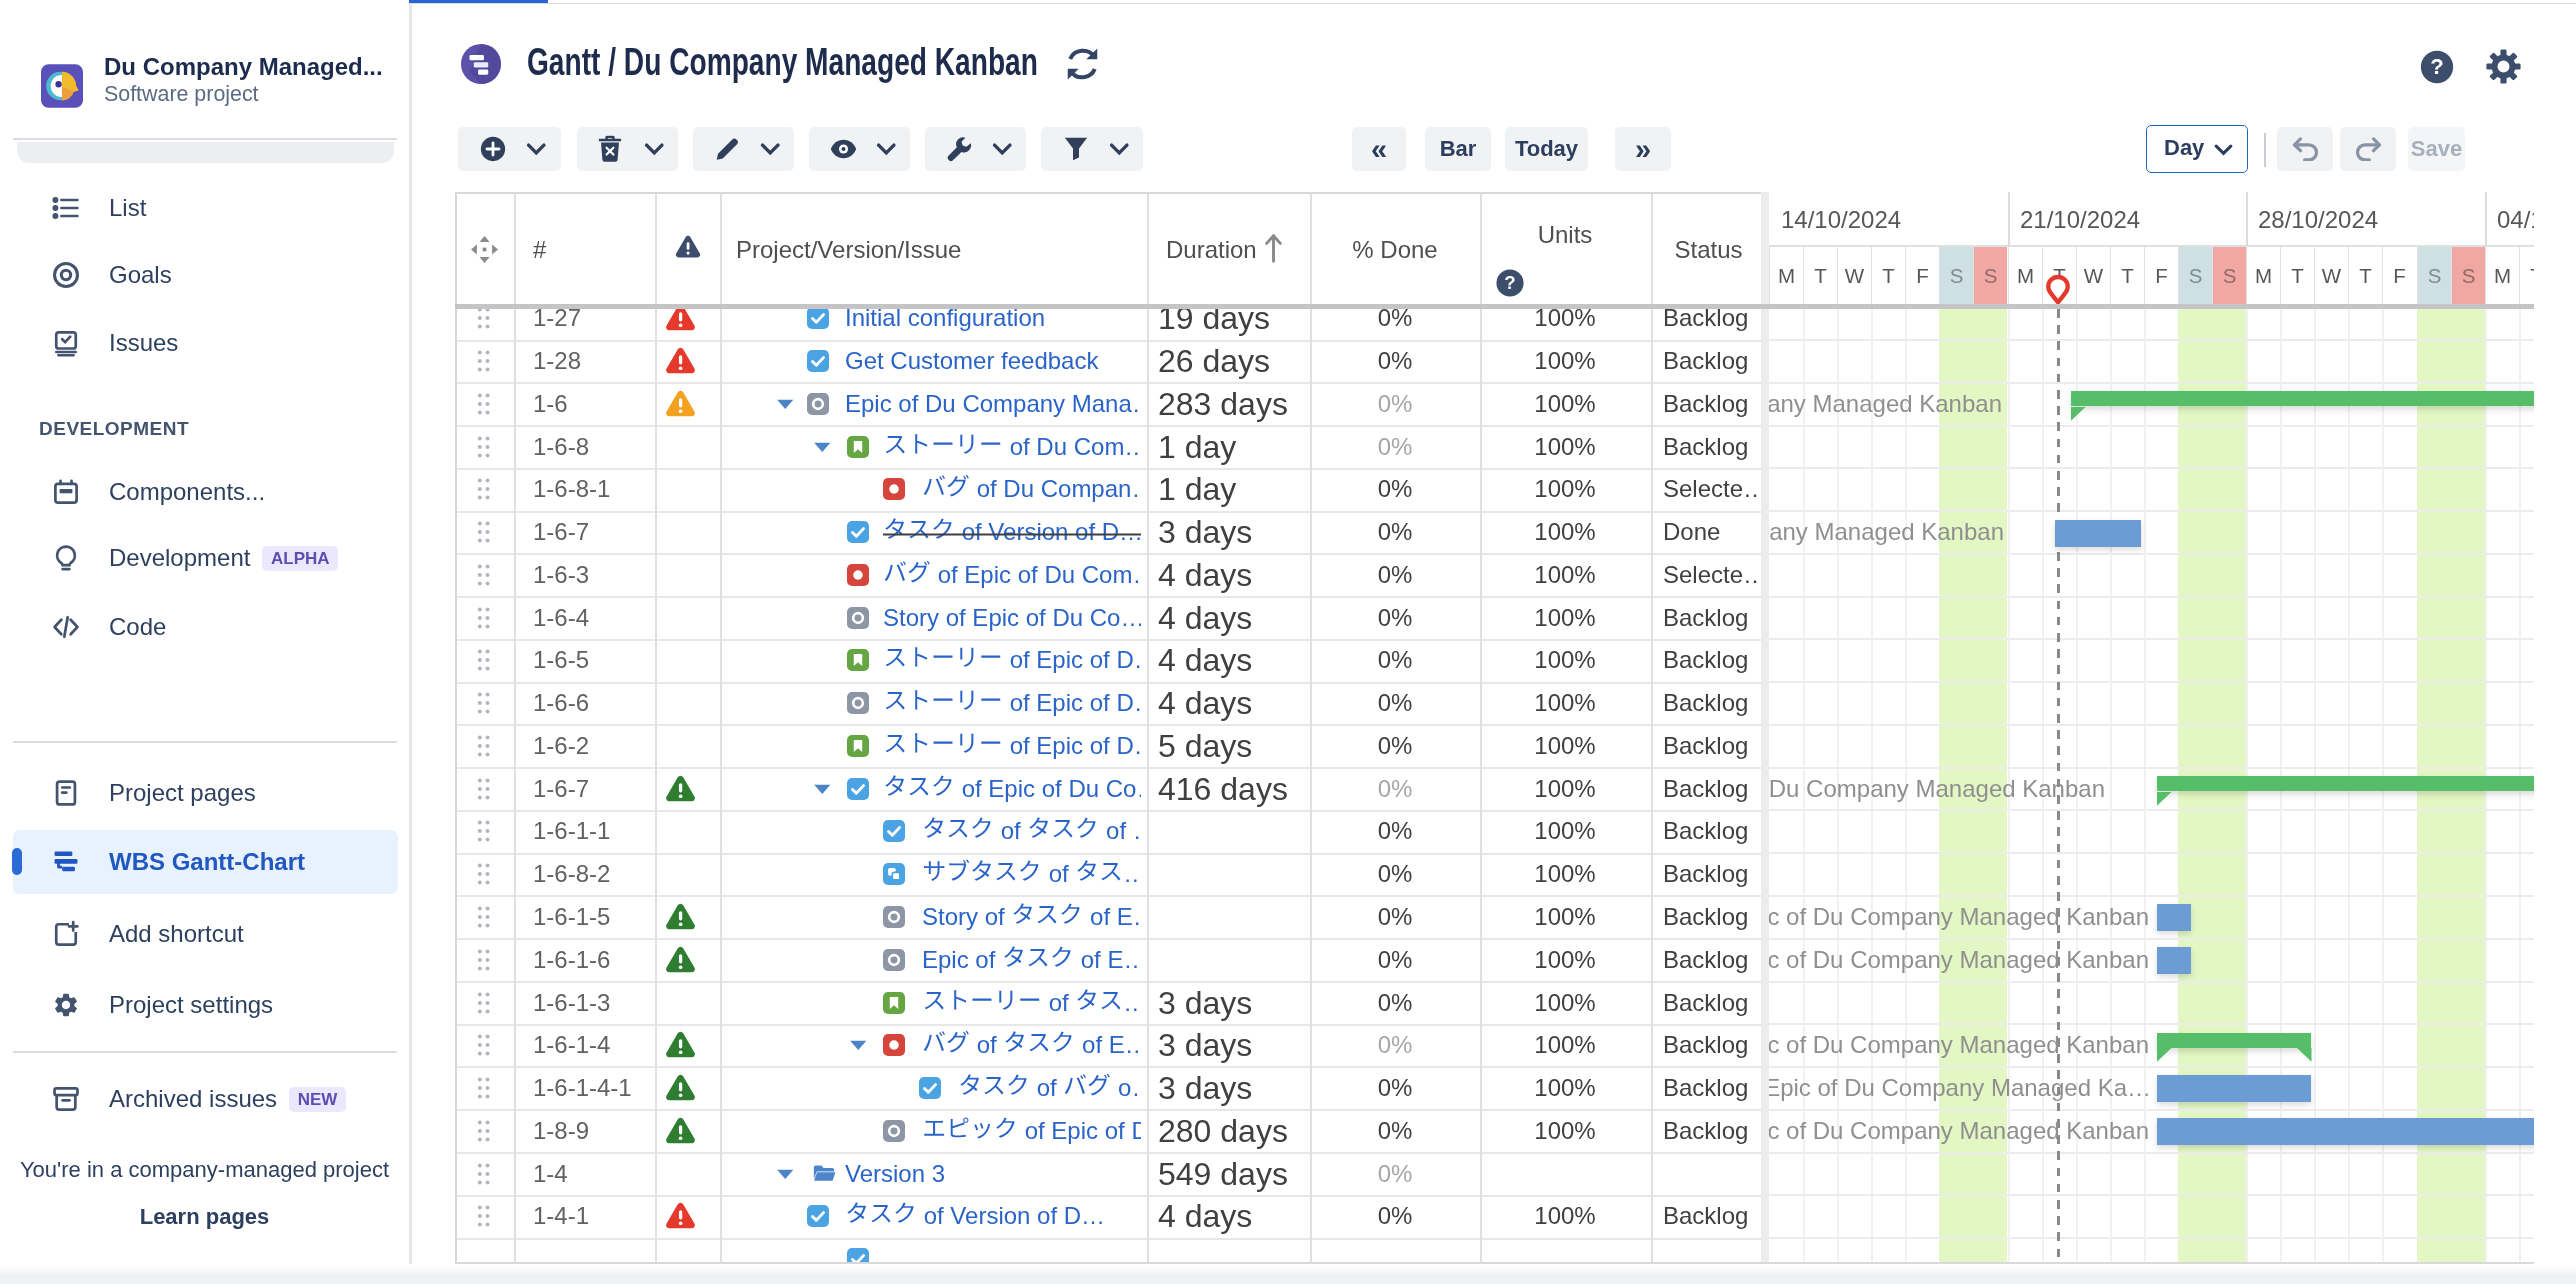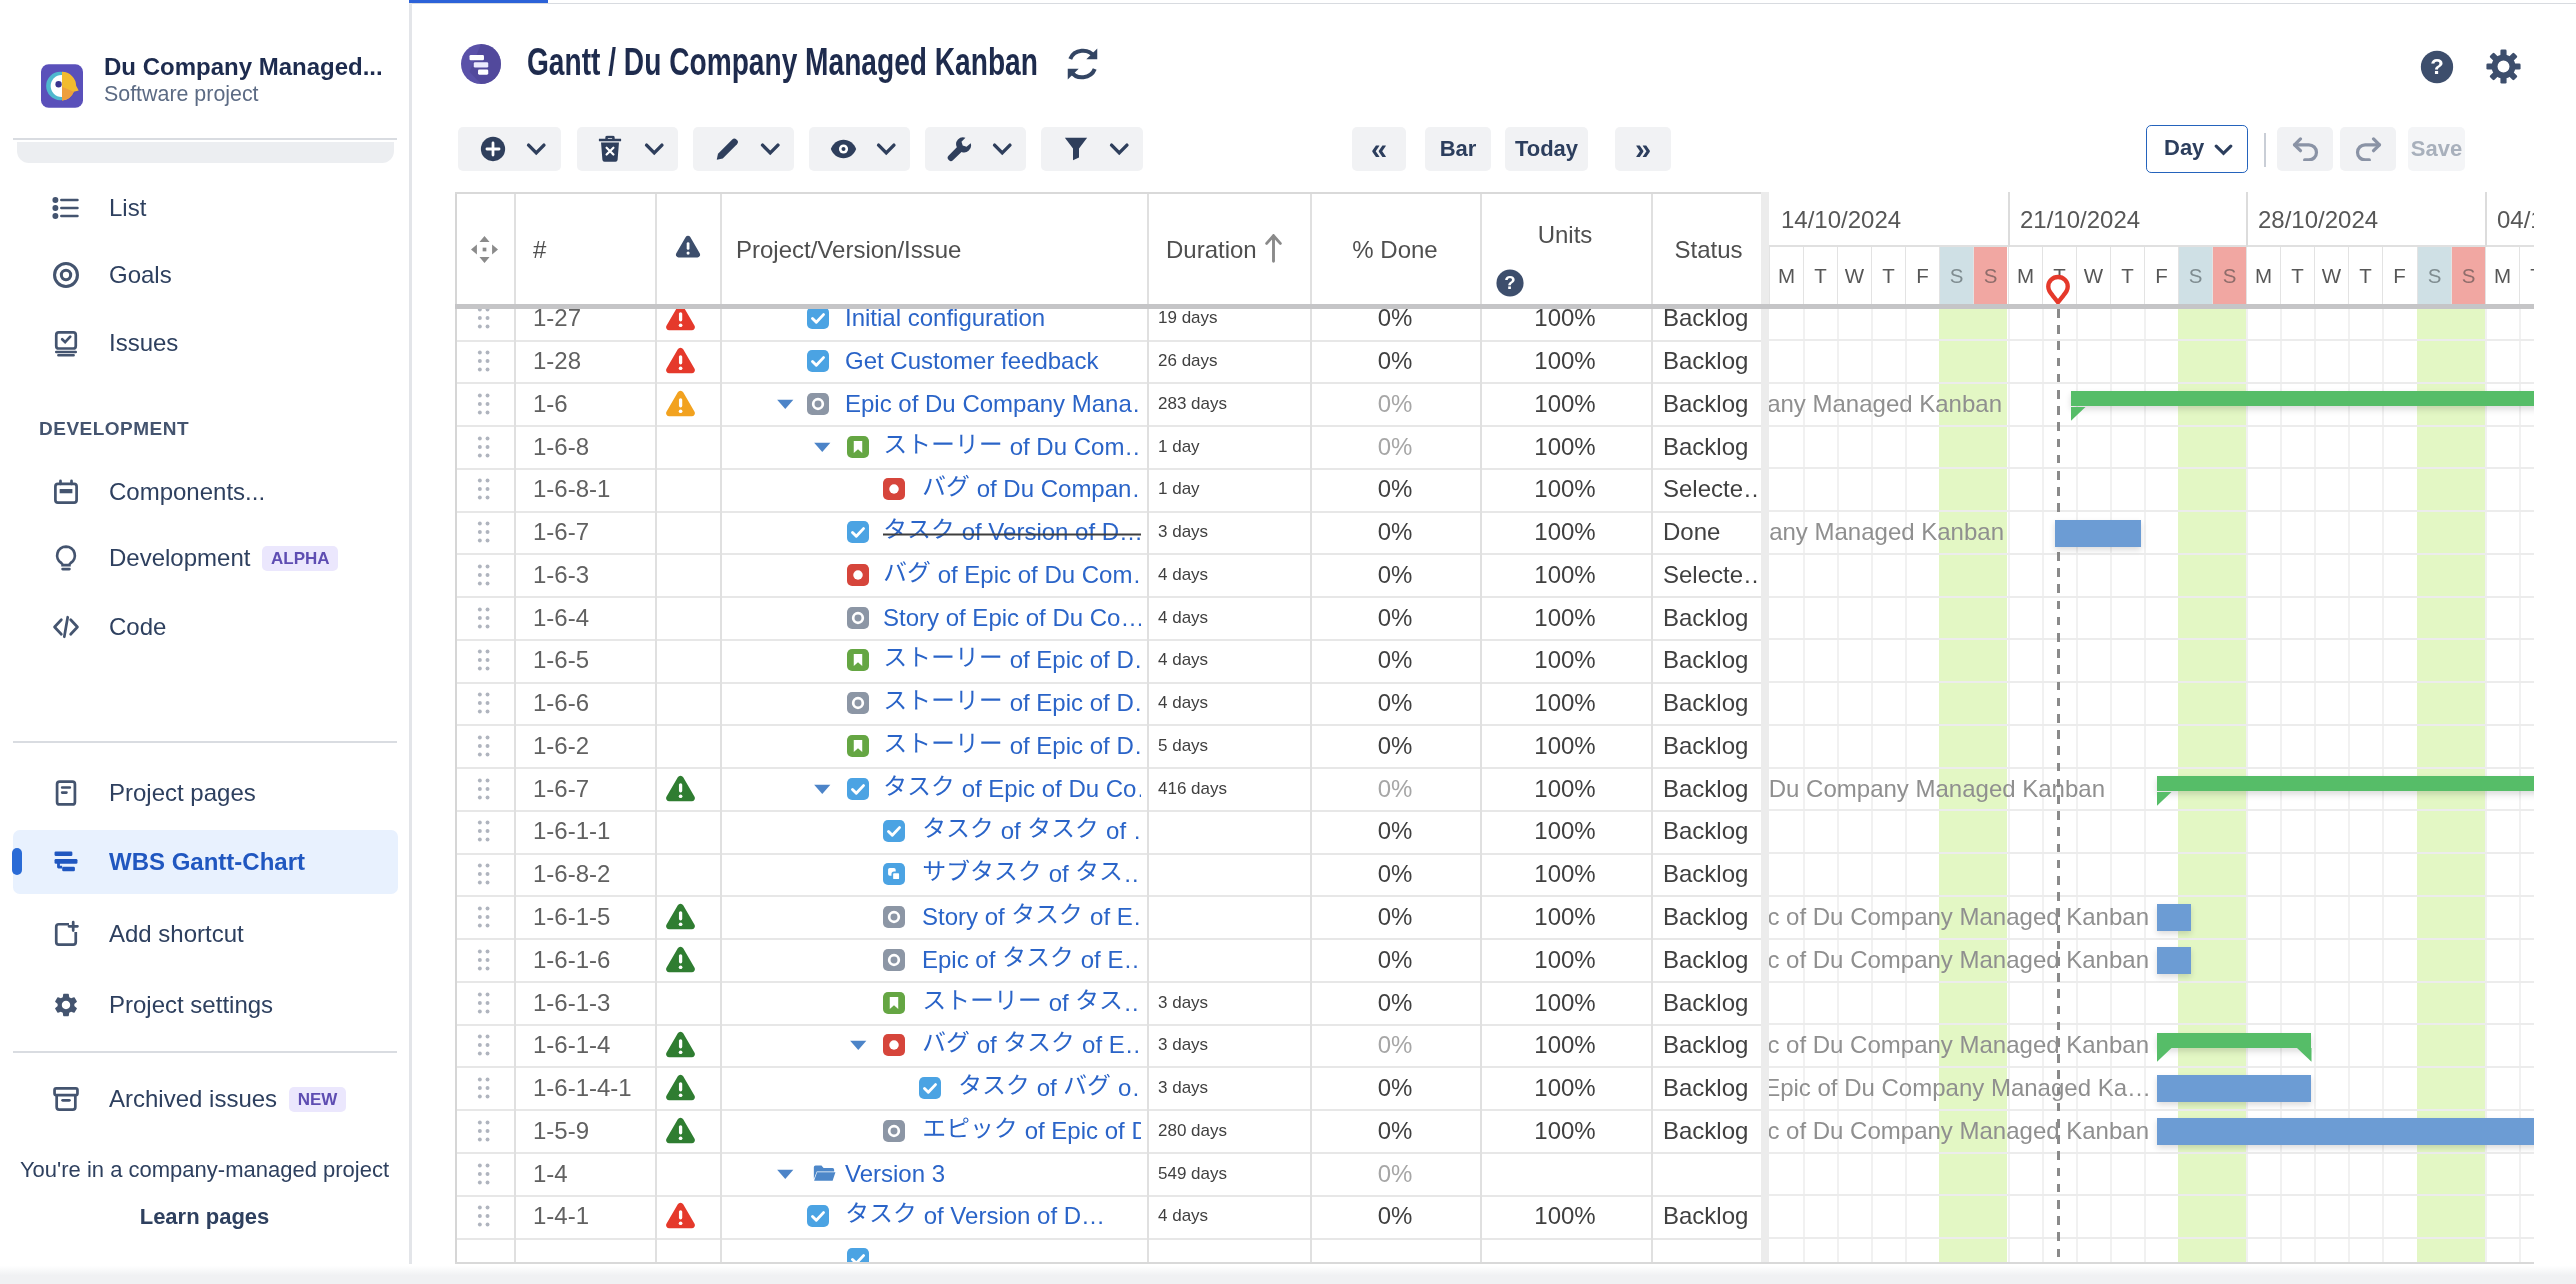--- a/index.html
+++ b/index.html
@@ -46,21 +46,21 @@
 #ttop{position:absolute;left:455px;top:192px;width:2079px;height:1.7px;background:#d9d9d9}
 #tbot{position:absolute;left:455px;top:1262px;width:2079px;height:1.7px;background:#d9d9d9}
 #thick{position:absolute;left:455px;top:304px;width:2079px;height:5.1px;background:#c5c5c7}
 .hsep{position:absolute;height:1.7px;background:#e7e7e7}
 .row{position:absolute;left:0;top:0;width:2576px;height:43px}
 .row>div{position:absolute;top:50%;transform:translateY(-50%)}
 .drag,.cicon,.carr,.cwarn{line-height:0}
 .cwarn{left:210px}
 .cnum{font-size:24px;color:#616161}
 .ctitle{font-size:24px;color:#2a64c8;white-space:nowrap;overflow:hidden}
-.cdur{font-size:17px;color:#404040;white-space:nowrap}
+.cdur{font-size:32px;color:#404040;white-space:nowrap}
 .cpd{font-size:24px;color:#404040;left:855px;width:170px;text-align:center}
 .cpd.gray{color:#a6a6a6}
 .cun{font-size:24px;color:#404040;left:1025px;width:170px;text-align:center}
 .cst{font-size:24px;color:#404040;white-space:nowrap}
 .strike{position:relative;display:inline-block}.strike::after{content:"";position:absolute;left:0;right:0;top:16.2px;height:2.6px;background:#3f3f3f}
 
 .th{position:absolute;font-size:24px;color:#4f4f4f;top:236px}
 
 #chart{position:absolute;left:1769px;top:192px;width:765px;height:1070px;overflow:hidden;background:#fff}
 #splitter{position:absolute;left:1761px;top:192px;width:7.7px;height:1070px;background:#ececec}
@@ -872,21 +872,21 @@
       <div class="drag" style="left:21.4px"><svg width="15.4" height="26" viewBox="0 0 18 30">
           <g fill="#AFB4BE">
             <circle cx="4.5" cy="5" r="2.3"></circle>
             <circle cx="13.5" cy="5" r="2.3"></circle>
             <circle cx="4.5" cy="15" r="2.3"></circle>
             <circle cx="13.5" cy="15" r="2.3"></circle>
             <circle cx="4.5" cy="25" r="2.3"></circle>
             <circle cx="13.5" cy="25" r="2.3"></circle>
           </g>
         </svg></div>
-      <div class="cnum" style="left:78px">1-5-9</div>
+      <div class="cnum" style="left:78px">1-8-9</div>
       <div class="cwarn"><svg width="31" height="28" viewBox="0 0 32 29">
           <path d="M13.2 2.3a3.3 3.3 0 015.6 0l11.6 20a3.3 3.3 0 01-2.8 5H4.4a3.3 3.3 0 01-2.8-5z" fill="#2F7D31"></path>
           <rect x="14.4" y="8.5" width="3.4" height="9.5" rx="1.7" fill="#fff"></rect>
           <circle cx="16.1" cy="22" r="1.9" fill="#fff"></circle>
         </svg></div>
       <div class="cicon" style="left:428px"><svg class="ticon" width="22" height="22" viewBox="0 0 26 26">
           <rect width="26" height="26" rx="6" fill="#8C96A5"></rect>
           <circle cx="13" cy="13" r="5.7" fill="none" stroke="#fff" stroke-width="3.2"></circle>
         </svg></div>
       <div class="ctitle" style="left:467px;width:219px"><svg width="96" height="29" viewBox="0 0 112 34" style="vertical-align:-6.8px;fill:currentColor;display:inline-block">

